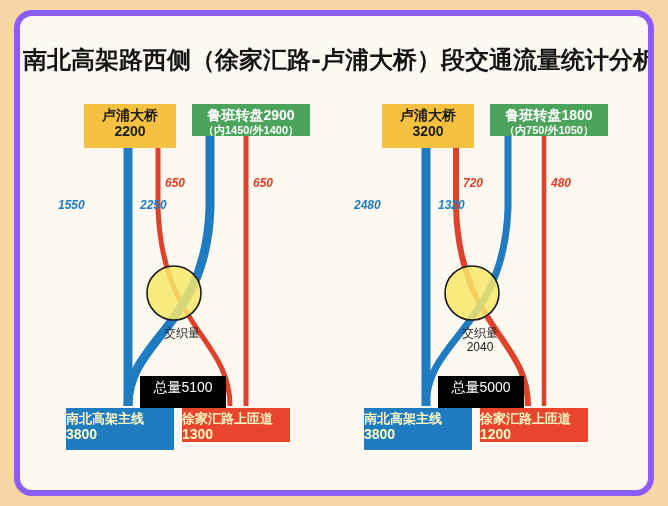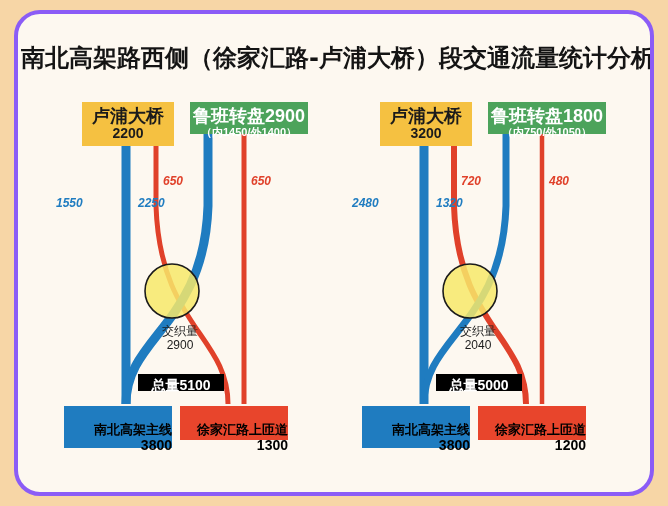--- a/index.html
+++ b/index.html
@@ -20,22 +20,22 @@
     height: 506px;
     background: #f7d6a6;
   }
   .card {
     position: absolute;
     left: 14px;
     top: 10px;
     width: 640px;
     height: 486px;
     background: #fdf8f0;
-    border: 4px solid #8b5cf6;
-    border-radius: 26px;
+    border: 6px solid #8b5cf6;
+    border-radius: 18px;
     box-sizing: border-box;
     overflow: hidden;
   }
   .title {
     position: absolute;
     left: 0;
     top: 28px;
     width: 640px;
     text-align: center;
     font-size: 24px;
@@ -54,21 +54,21 @@
   .panel-left  { left: 14px; }
   .panel-right { left: 312px; }
 
   .topbox {
     position: absolute;
     box-sizing: border-box;
     text-align: center;
     line-height: 1.12;
     padding-top: 4px;
   }
-  .topbox .l1 { display: block; font-size: 18px; font-weight: bold; }
+  .topbox .l1 { display: block; font-size: 14px; font-weight: bold; }
   .topbox .l2 { display: block; font-size: 14px; font-weight: bold; }
   .topbox .l2small { display: block; font-size: 11px; font-weight: bold; }
 
   .box-bridge {
     left: 50px;
     top: 16px;
     width: 92px;
     height: 44px;
     background: #f5c141;
     color: #1b1b1b;
@@ -78,24 +78,24 @@
     top: 16px;
     width: 118px;
     height: 32px;
     background: #4ca35b;
     color: #ffffff;
   }
 
   .botbox {
     position: absolute;
     box-sizing: border-box;
-    text-align: right;
+    text-align: left;
     line-height: 1.12;
-    padding-top: 17px;
-    color: #000000;
+    padding-top: 4px;
+    color: #fef9c3;
   }
   .botbox .l1 { display: block; font-size: 13px; font-weight: bold; }
   .botbox .l2 { display: block; font-size: 14px; font-weight: bold; }
 
   .box-mainline {
     left: 32px;
     top: 320px;
     width: 108px;
     height: 42px;
     background: #1f7cc0;
@@ -106,25 +106,25 @@
     width: 108px;
     height: 34px;
     background: #e8452c;
   }
 
   .total-badge {
     position: absolute;
     left: 106px;
     top: 288px;
     width: 86px;
-    height: 17px;
+    height: 32px;
     background: #000000;
     color: #ffffff;
     font-size: 14px;
-    font-weight: bold;
+    font-weight: normal;
     text-align: center;
     line-height: 23px;
     box-sizing: border-box;
   }
 
   .flowlabel {
     position: absolute;
     font-size: 12px;
     font-weight: bold;
     white-space: nowrap;
@@ -200,21 +200,20 @@
         <span class="l2small">（内1450/外1400）</span>
       </div>
 
       <div class="flowlabel flow-blue" style="left:24px; top:110px;">1550</div>
       <div class="flowlabel flow-red" style="left:131px; top:88px;">650</div>
       <div class="flowlabel flow-blue" style="left:106px; top:110px;">2250</div>
       <div class="flowlabel flow-red" style="left:219px; top:88px;">650</div>
 
       <div class="weavetext" style="left:88px; top:238px;">
         <span class="wl1">交织量</span>
-        <span class="wl2">2900</span>
       </div>
 
       <div class="total-badge">总量5100</div>
 
       <div class="botbox box-mainline">
         <span class="l1">南北高架主线</span>
         <span class="l2">3800</span>
       </div>
 
       <div class="botbox box-ramp">

